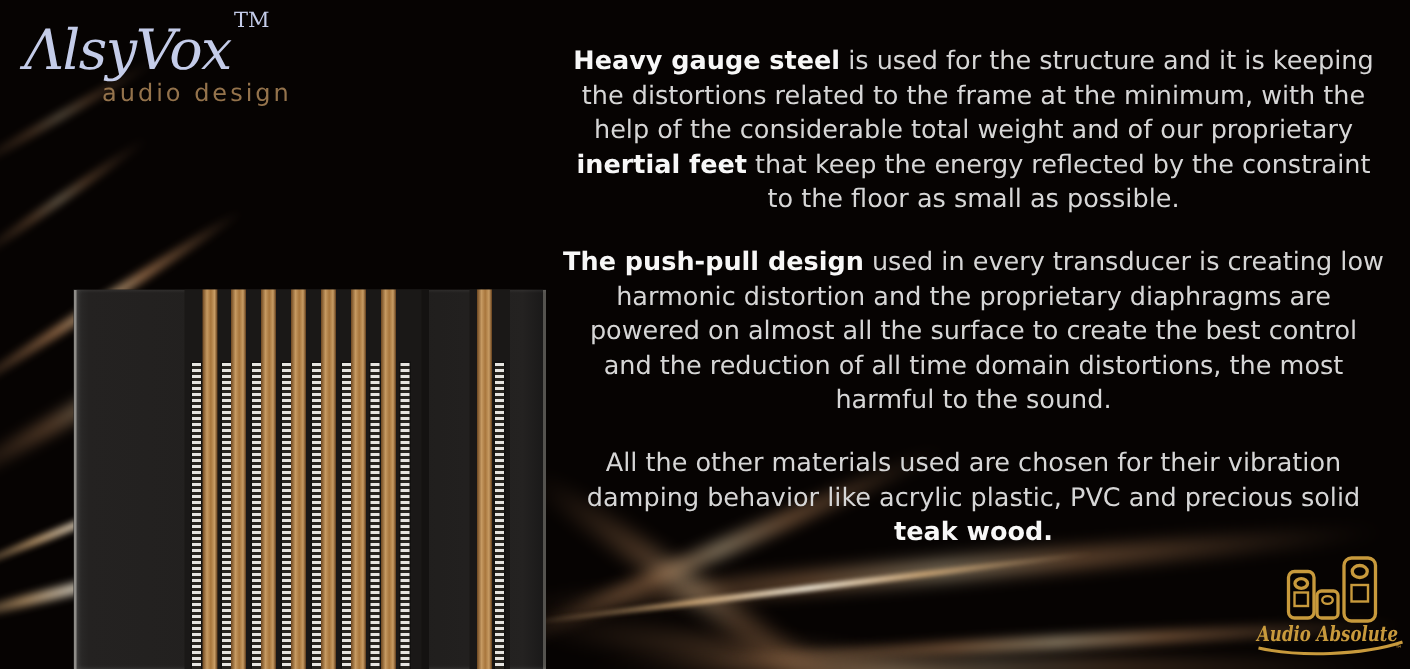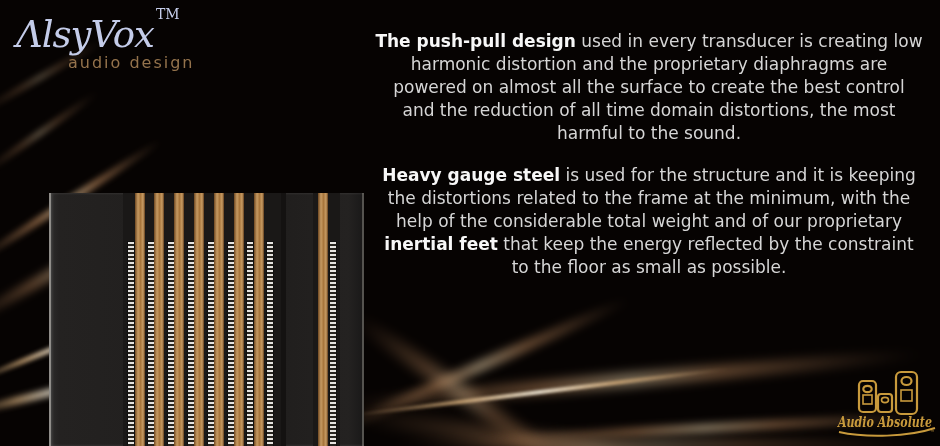--- a/index.html
+++ b/index.html
@@ -101,22 +101,23 @@
         <span class="wood" style="left: 130.9px;"></span>
         <span class="metal" style="left: 144.3px;"></span>
       </div>
     <div class="slat-group single">
         <span class="wood" style="left: 5px;"></span>
         <span class="metal" style="left: 17px;"></span>
       </div>
   </div>
 
   <div class="copy" id="copy">
+      <p><span class="b">Heavy gauge steel</span><span> is used for the structure and it is keeping the distortions related to the frame at the minimum, with the help of the considerable total weight and of our proprietary </span><span class="b">inertial feet</span><span> that keep the energy reflected by the constraint to the floor as small as possible.</span></p>
       <p><span class="b">The push-pull design</span><span> used in every transducer is creating low harmonic distortion and the proprietary diaphragms are powered on almost all the surface to create the best control and the reduction of all time domain distortions, the most harmful to the sound.</span></p>
-      <p><span class="b">Heavy gauge steel</span><span> is used for the structure and it is keeping the distortions related to the frame at the minimum, with the help of the considerable total weight and of our proprietary </span><span class="b">inertial feet</span><span> that keep the energy reflected by the constraint to the floor as small as possible.</span></p>
+      <p><span>All the other materials used are chosen for their vibration damping behavior like acrylic plastic, PVC and precious solid </span><span class="b">teak wood.</span></p>
     </div>
 
   <div class="footer-logo">
     <svg width="102" height="72" viewBox="0 0 102 72">
       <g fill="none" stroke="#c89a3c" stroke-width="2.2">
         <rect x="23" y="13" width="17" height="31" rx="4"></rect>
         <ellipse cx="31.5" cy="21" rx="4.2" ry="3.2"></ellipse>
         <rect x="27" y="27" width="9" height="9" stroke-width="1.6"></rect>
         <rect x="42" y="26" width="14" height="18" rx="3"></rect>
         <ellipse cx="49" cy="32" rx="3.5" ry="2.6" stroke-width="1.6"></ellipse>

